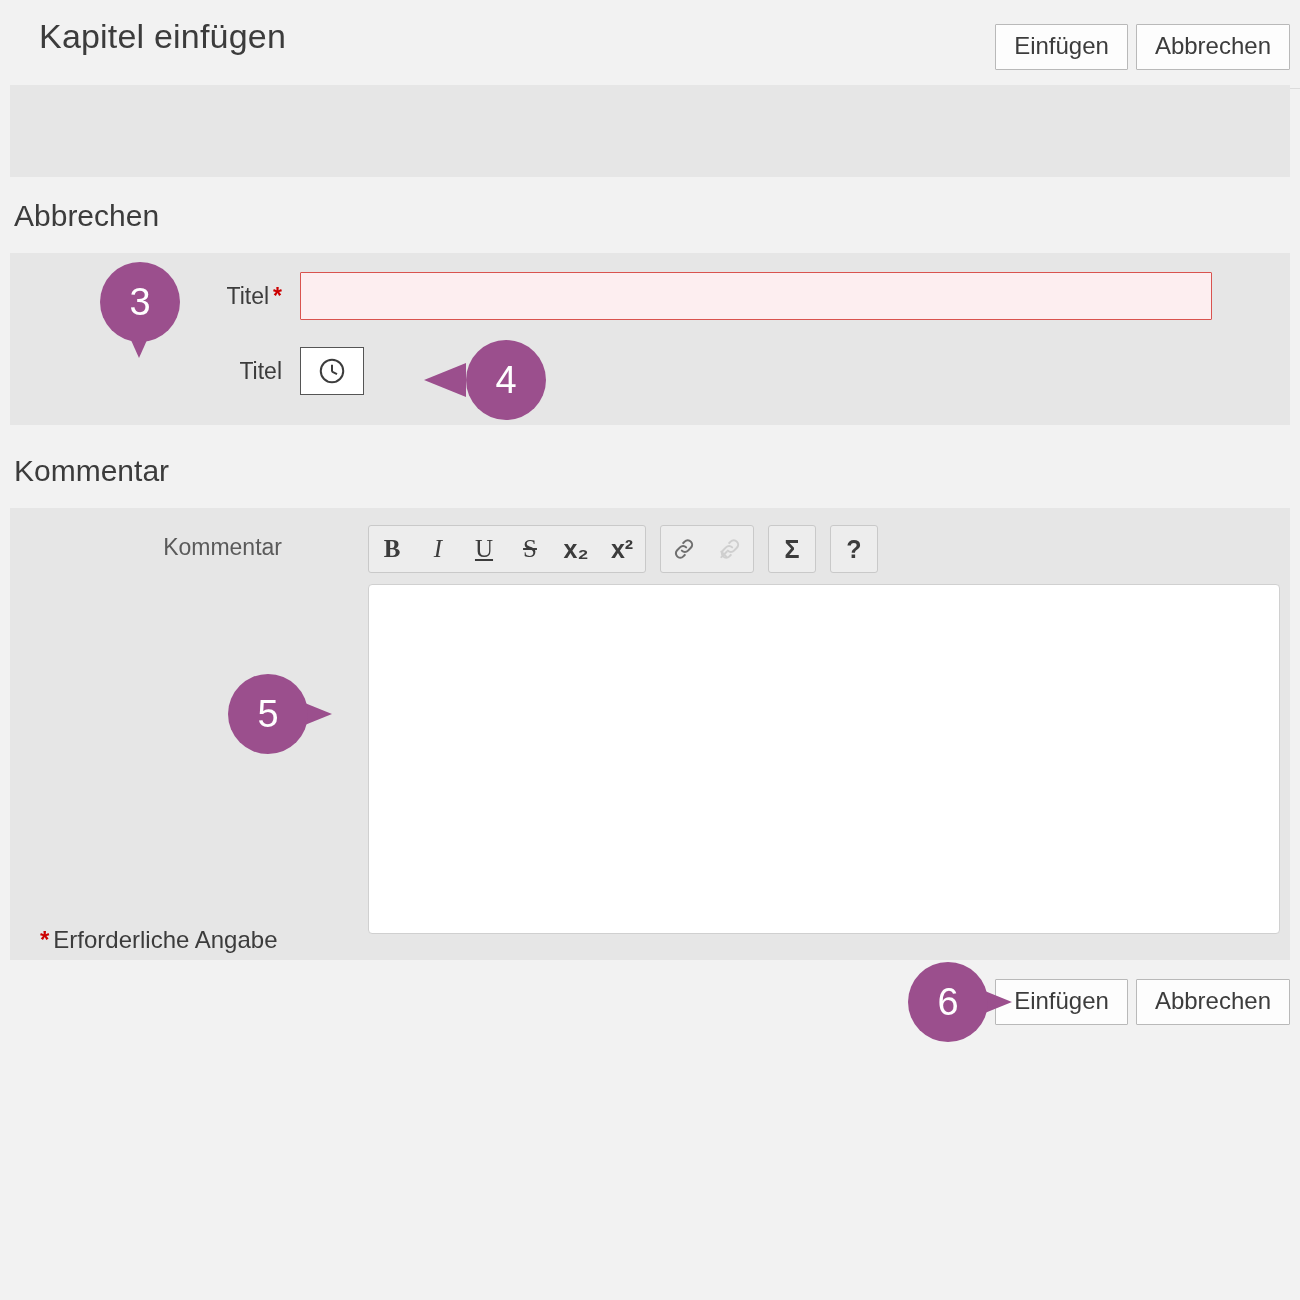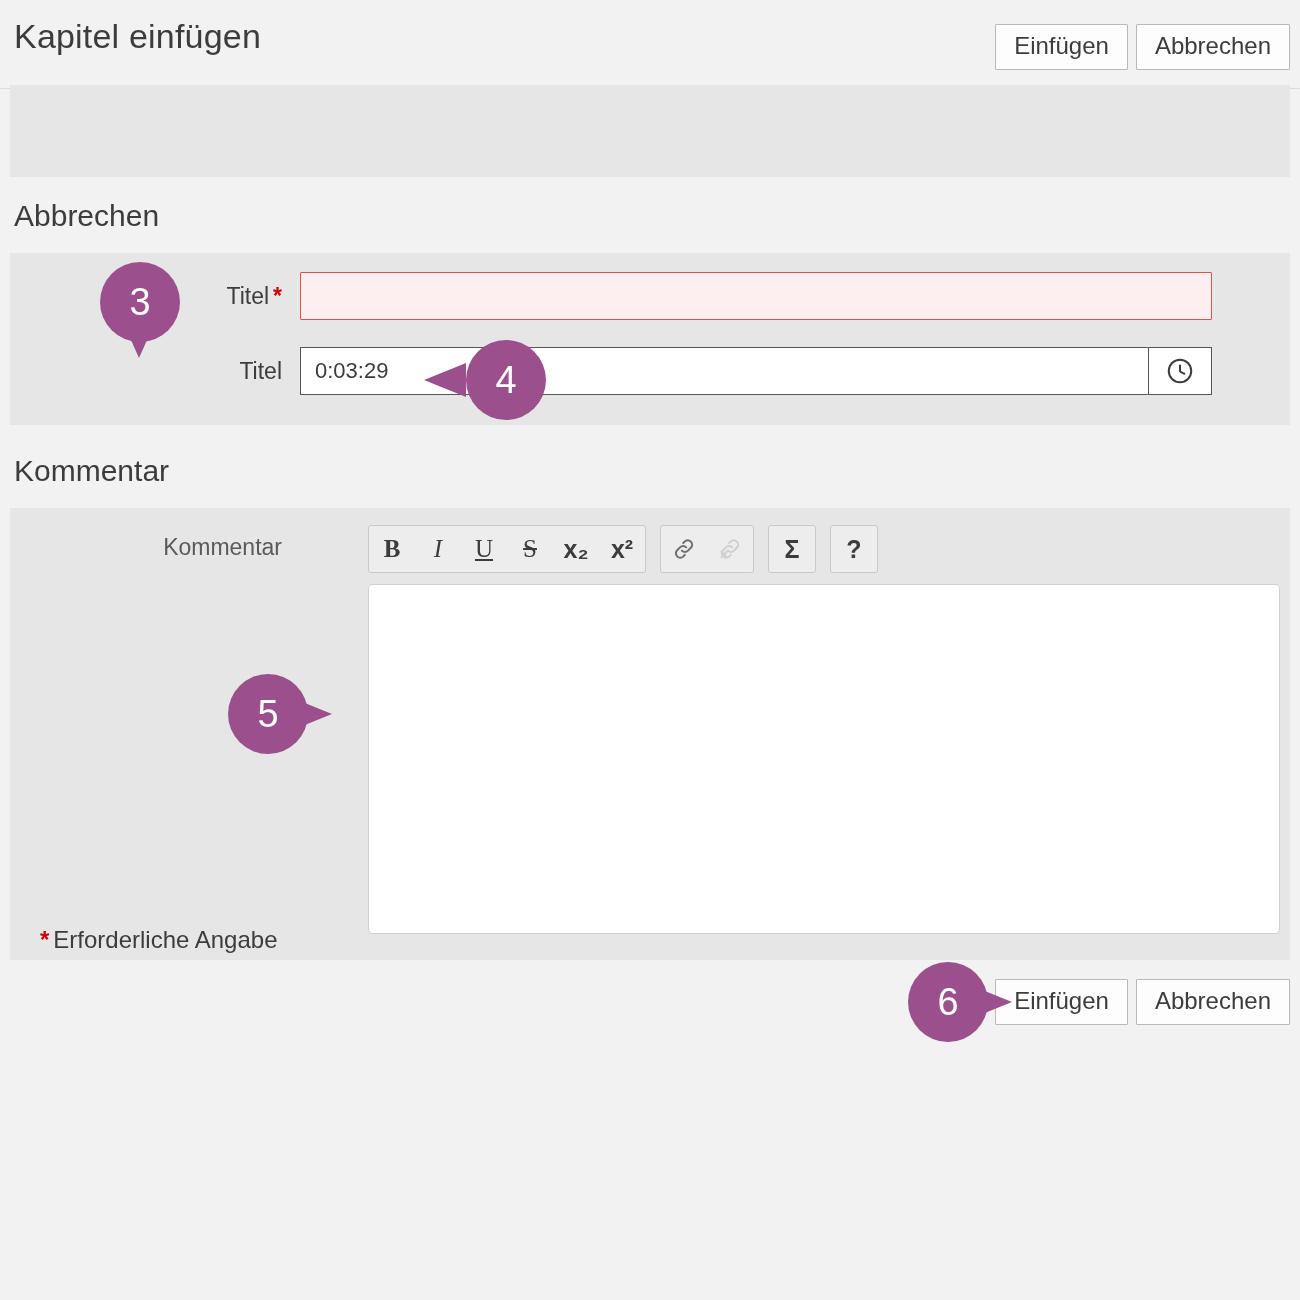--- a/index.html
+++ b/index.html
@@ -15,20 +15,21 @@
     position: relative;
     overflow: hidden;
   }
 
   
   .dialog-header {
     position: relative;
     height: 88px;
     background: #f2f2f2;
     border-bottom: 1px solid #dcdcdc;
+    margin-left: 25px;
   }
   .dialog-title {
     position: absolute;
     left: 14px;
     top: 17px;
     font-size: 34px;
     font-weight: 400;
     color: #3c3c3c;
     letter-spacing: 0.2px;
   }
@@ -306,21 +307,20 @@
 
   <div class="field-row" id="row-titel">
     <div class="field-label">
       <span>Titel</span><span class="req-star">*</span>
     </div>
     <input class="text-input" id="titel-input" type="text" value="" style="">
   </div>
 
   <div class="field-row" id="row-zeit">
     <div class="field-label">Titel</div>
-    <input class="text-input" id="zeit-input" type="text" value="0:03:29" style="">
     <div class="time-btn">
       <svg width="30" height="30" viewBox="0 0 24 24" fill="none" stroke="#3c3c3c" stroke-width="1.6">
         <circle cx="12" cy="12" r="9"></circle>
         <line x1="12" y1="7" x2="12" y2="12.5"></line>
         <line x1="12" y1="12.5" x2="16" y2="14.5"></line>
       </svg>
     </div>
   </div>
 </div>
 

